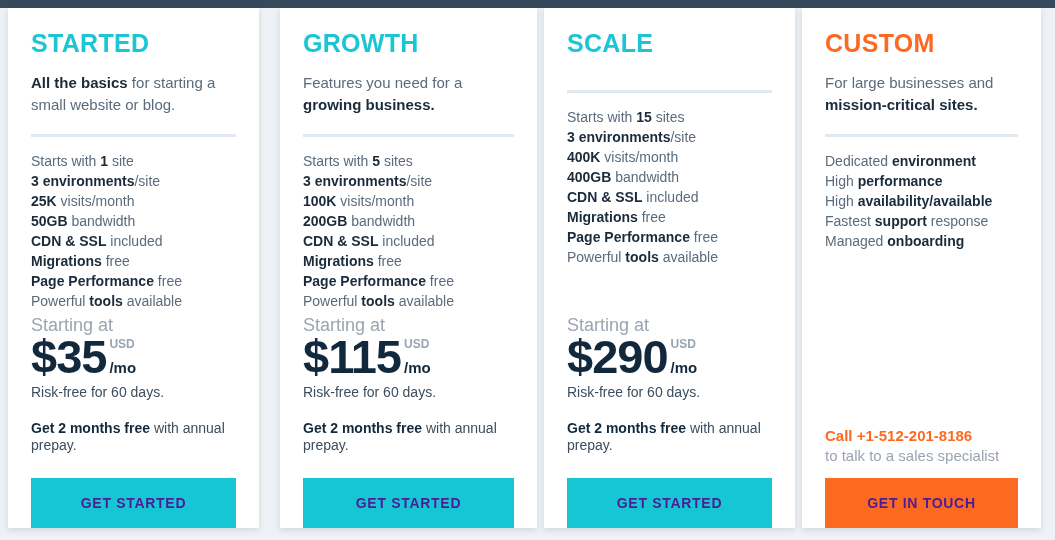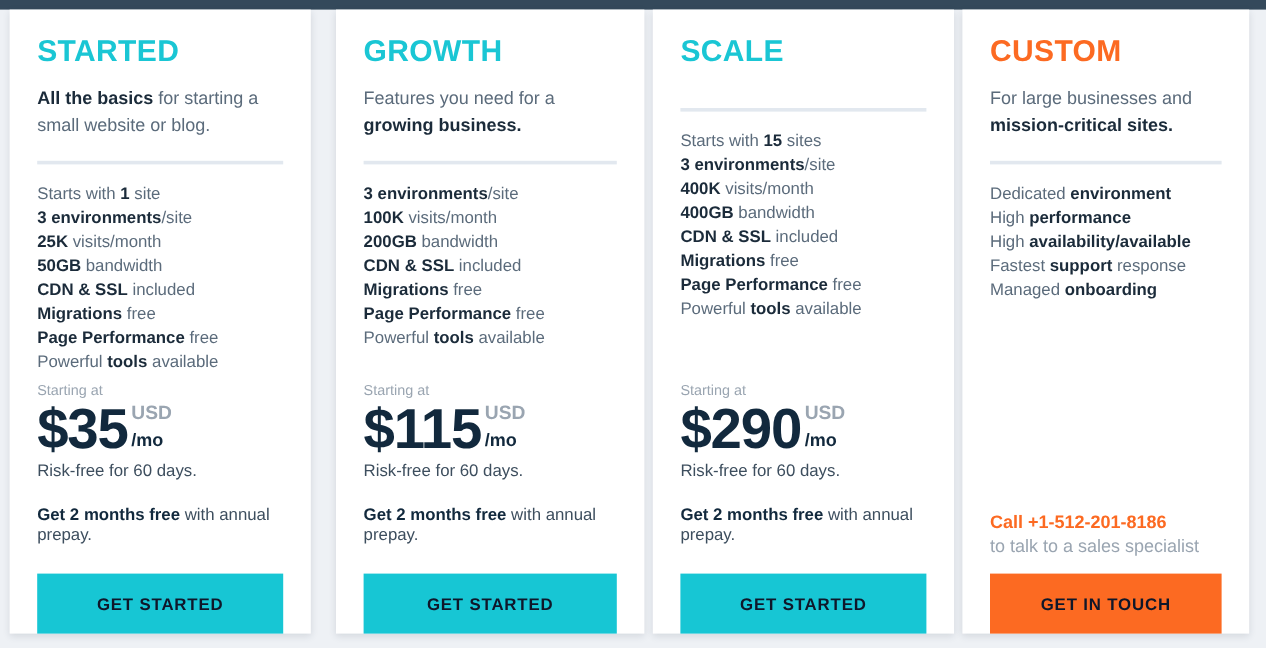--- a/index.html
+++ b/index.html
@@ -79,21 +79,21 @@
     line-height: 20px;
     color: #5b6b7b;
     list-style: none;
   }
   .features li { white-space: nowrap; }
   .features b { color: #1b2b3a; font-weight: bold; }
 
   .price-block { margin-top: auto; }
 
   .starting-at {
-    font-size: 12px;
+    font-size: 18px;
     color: #9aa5b1;
     line-height: 18px;
     margin-bottom: 1px;
   }
 
   .price-row {
     display: flex;
     align-items: flex-start;
     line-height: 1;
   }
@@ -104,21 +104,21 @@
     letter-spacing: -1px;
     line-height: 44px;
   }
   .price-suffix {
     display: flex;
     flex-direction: column;
     margin-left: 3px;
     padding-top: 3px;
   }
   .usd {
-    font-size: 16px;
+    font-size: 12px;
     font-weight: bold;
     color: #9aa5b1;
     line-height: 13px;
   }
   .permo {
     font-size: 15px;
     font-weight: bold;
     color: #12293d;
     line-height: 17px;
     margin-top: 8px;
@@ -149,21 +149,21 @@
   .call-sub {
     font-size: 15px;
     color: #9aa5b1;
     line-height: 20px;
   }
 
   .cta {
     display: block;
     width: 100%;
     border: none;
-    color: #0f172a;
+    color: #4c1d95;
     font-family: "Liberation Sans", sans-serif;
     font-size: 14px;
     font-weight: bold;
     letter-spacing: 0.7px;
     text-align: center;
     padding: 17px 16px;
     cursor: pointer;
     background: #17c6d4;
   }
   .cta.orange { background: #fc6a22; }
@@ -207,20 +207,21 @@
         <button class="cta">GET STARTED</button>
       </div>
     </div>
   </div>
 
   <div class="card c2">
     <div class="plan-name">GROWTH</div>
     <div class="tagline"><span>Features you need for a </span><b>growing business.</b></div>
     <div class="rule"></div>
     <ul class="features">
+      <li><span>Starts with </span><b>5</b><span> sites</span></li>
       <li><span></span><b>3 environments</b><span>/site</span></li>
       <li><span></span><b>100K</b><span> visits/month</span></li>
       <li><span></span><b>200GB</b><span> bandwidth</span></li>
       <li><span></span><b>CDN &amp; SSL</b><span> included</span></li>
       <li><span></span><b>Migrations</b><span> free</span></li>
       <li><span></span><b>Page Performance</b><span> free</span></li>
       <li><span>Powerful </span><b>tools</b><span> available</span></li>
     </ul>
     <div class="price-block">
       <div class="starting-at">Starting at</div>

